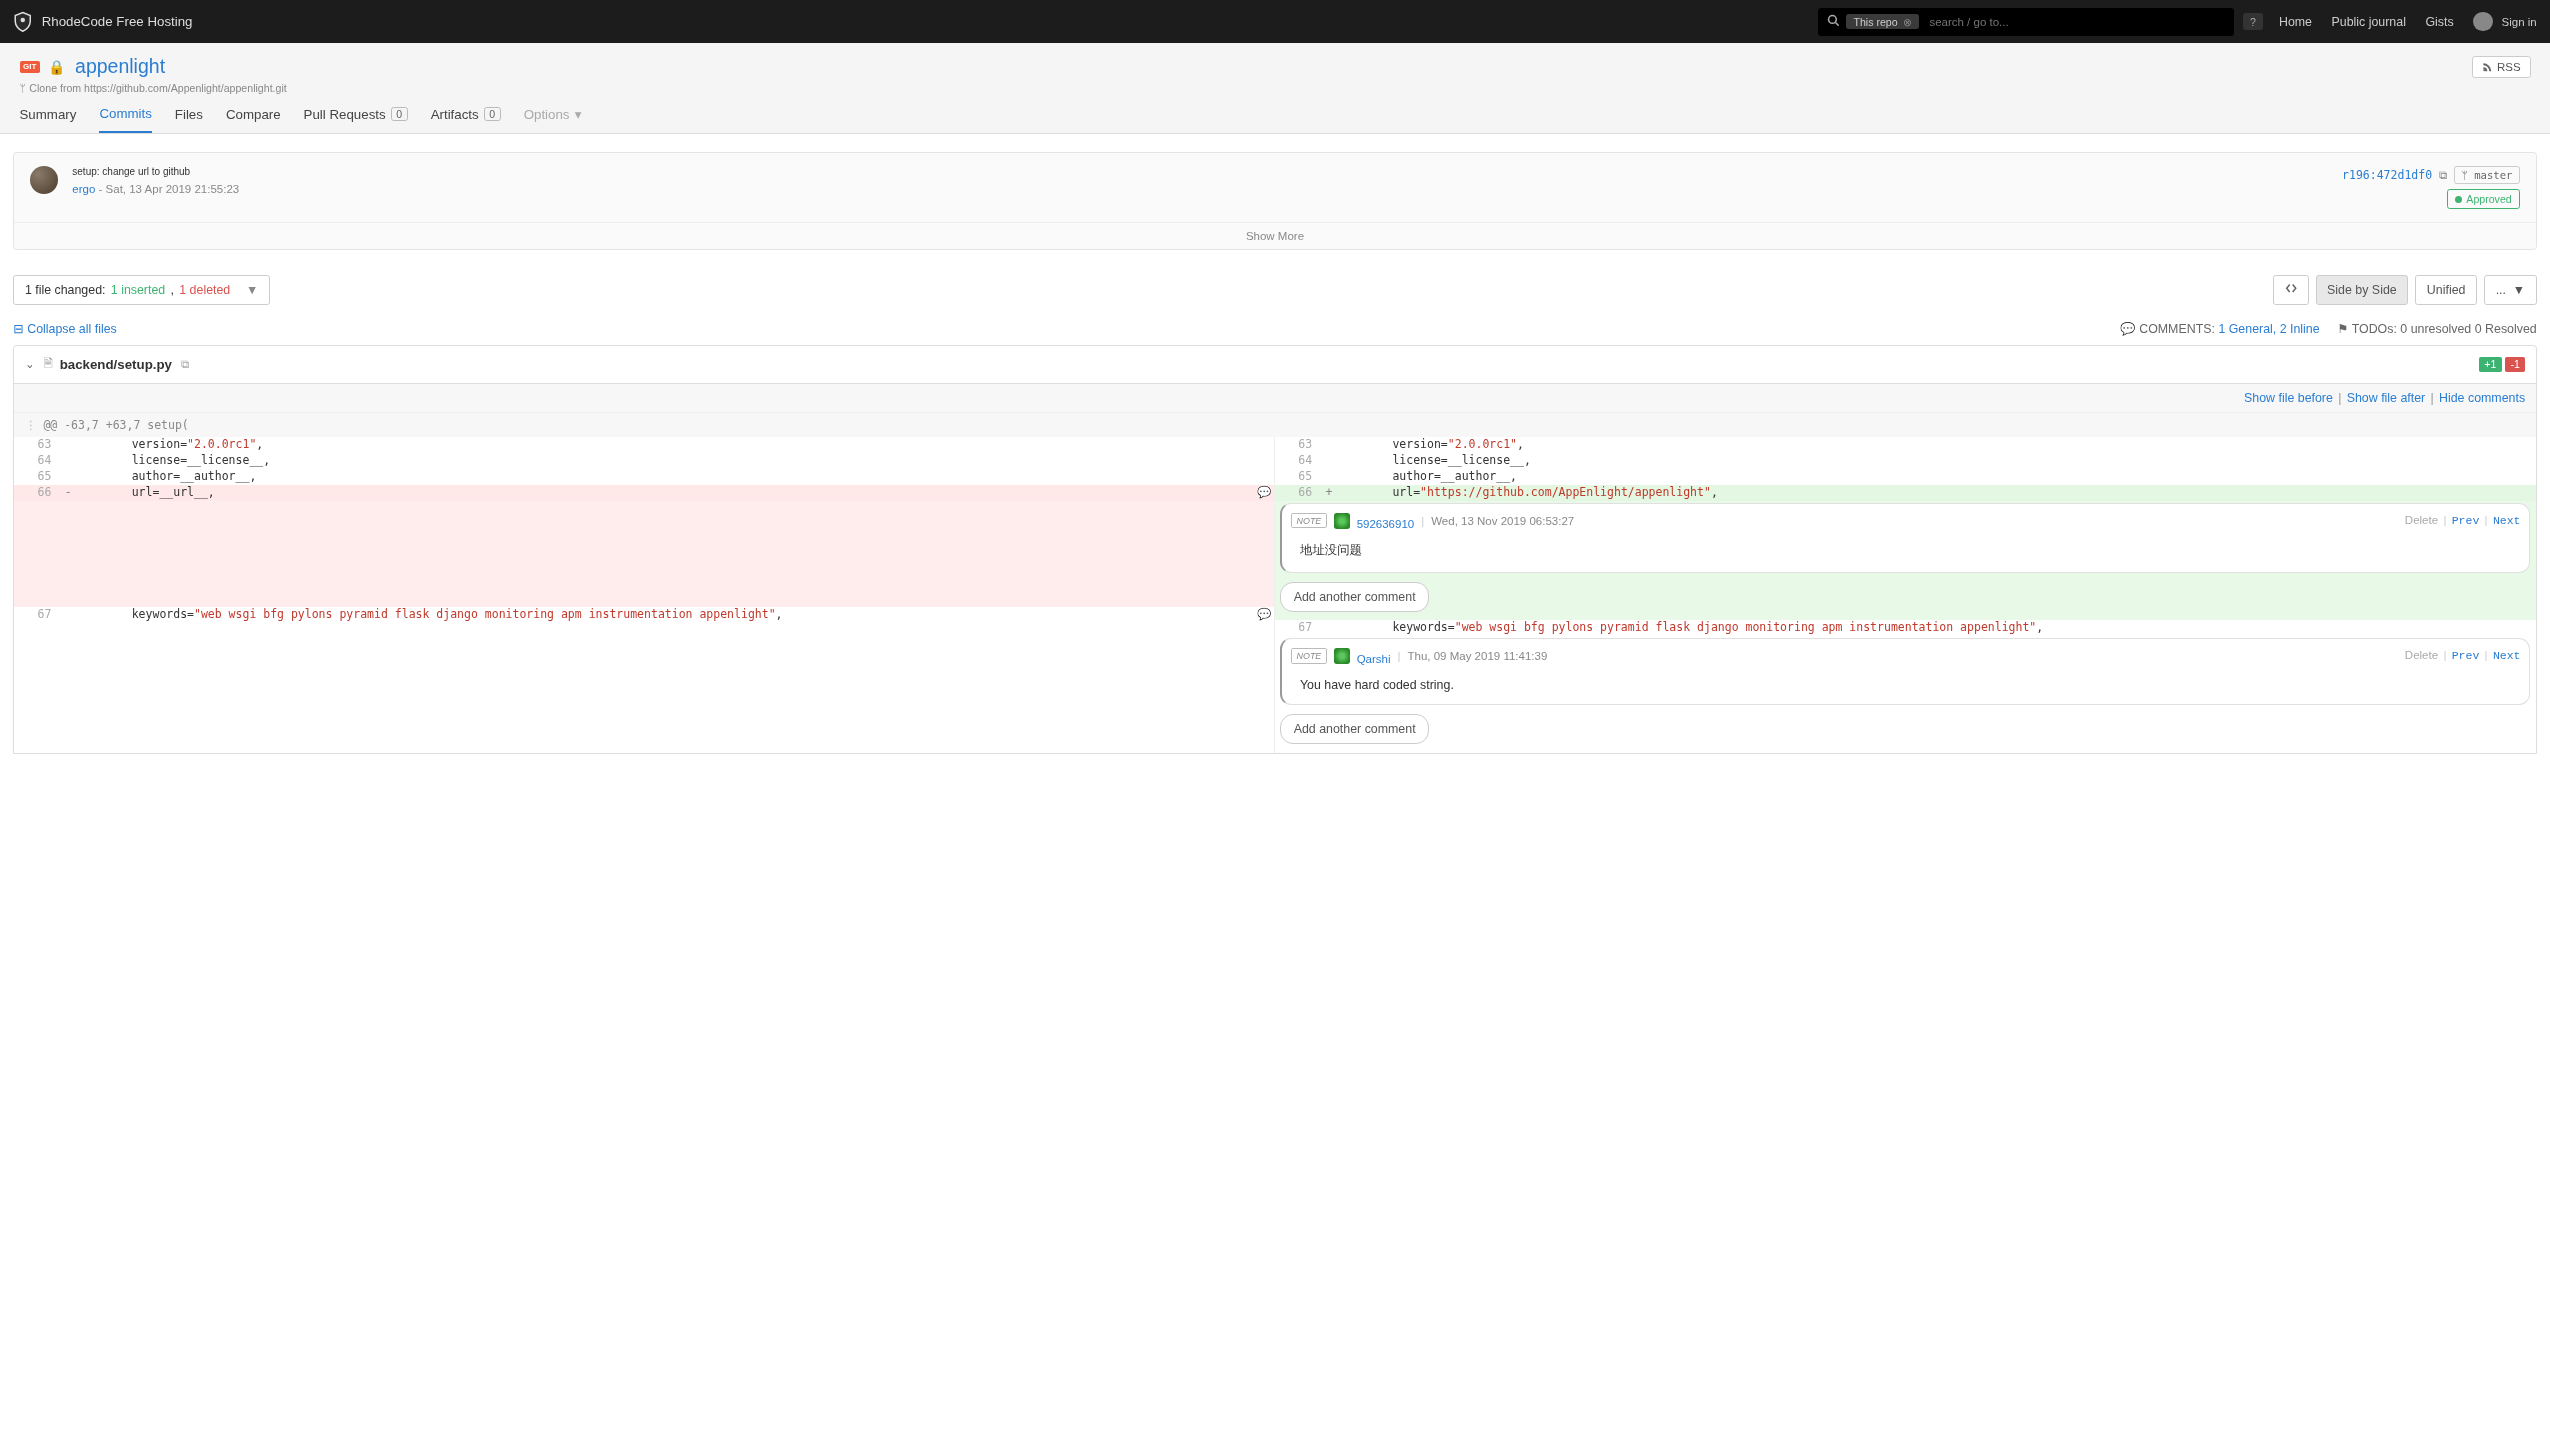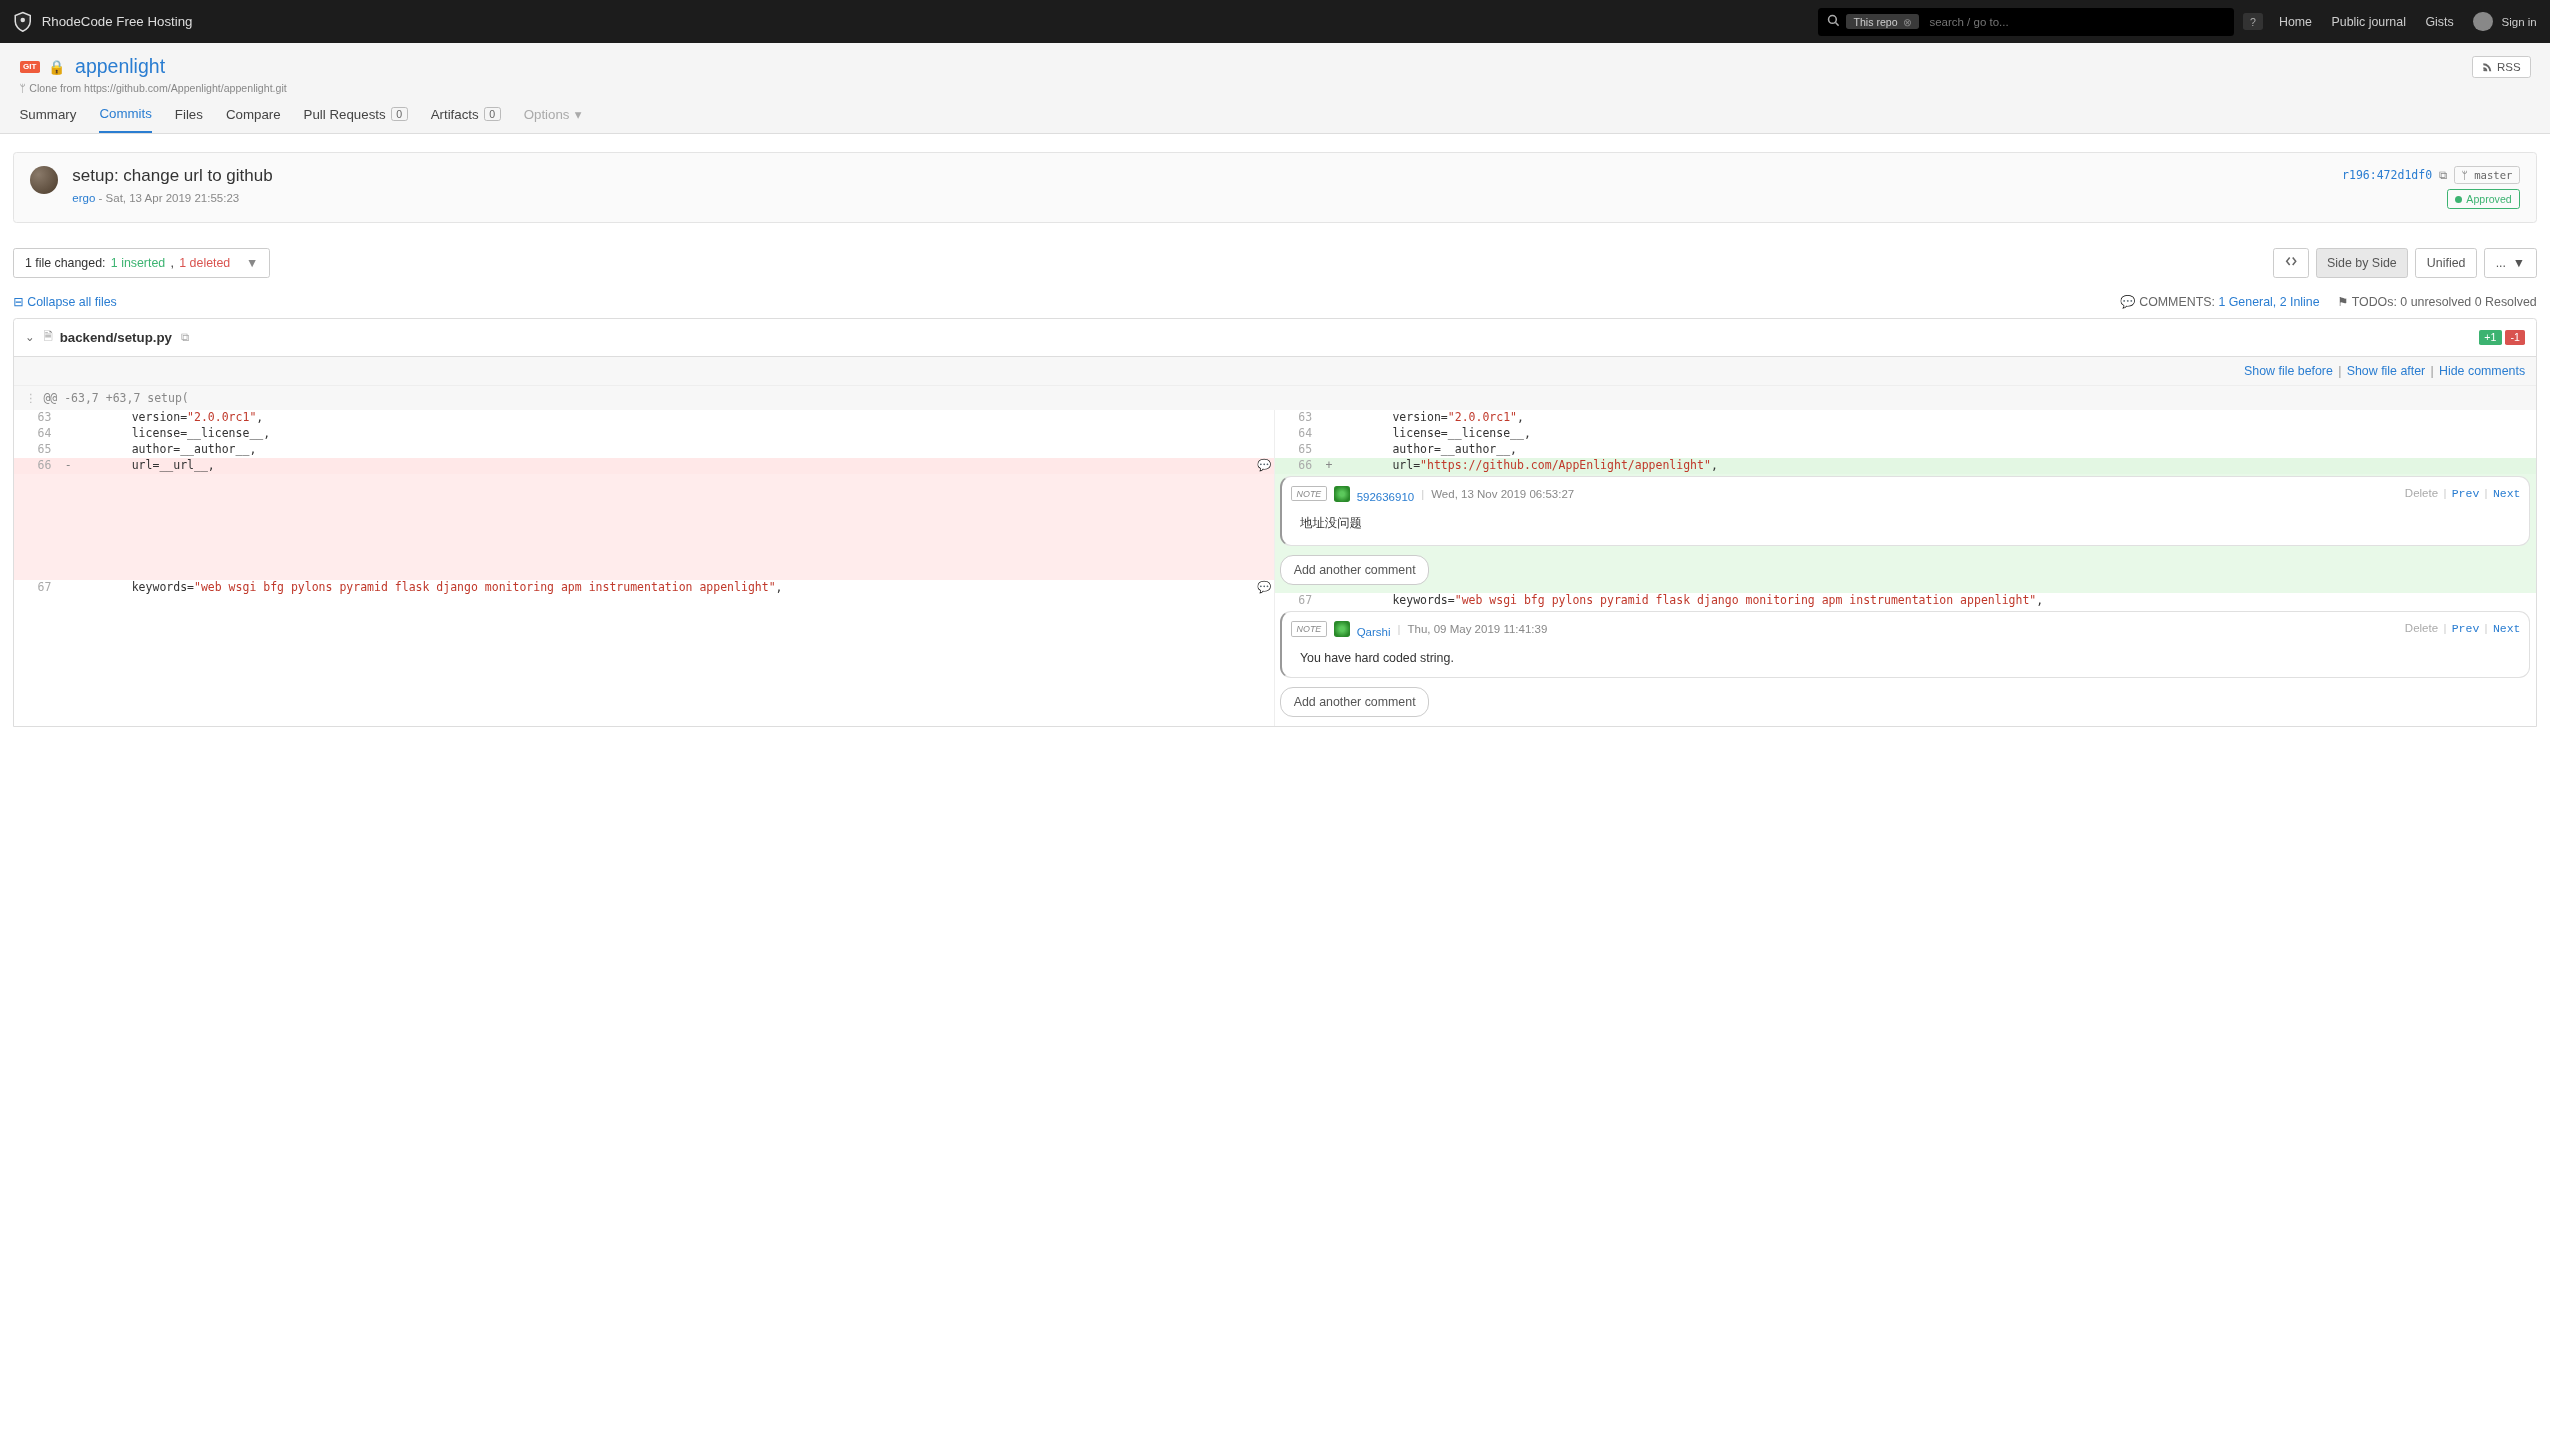--- a/index.html
+++ b/index.html
@@ -34,21 +34,21 @@
 .repo-tabs .tab.active { color: #2a7dd1; border-bottom: 2.7px solid #2a7dd1; }
 .repo-tabs .tab .count { border: 0.9px solid #bbb; border-radius: 2.7px; padding: 0 4.4px; font-size: 10.6px; color: #666; }
 .repo-tabs .tab.muted { color: #aaa; }
 
 
 .main { padding: 17.7px 13.3px; }
 .commit-panel { border: 0.9px solid #e4e4e4; border-radius: 3.5px; background: #fafafa; }
 .commit-head { display: flex; padding: 13.3px 16px; }
 .commit-avatar { width: 28px; height: 28px; border-radius: 50%; background: radial-gradient(circle at 30% 30%, #8a7a6a, #4a3a2a); margin-right: 14px; flex-shrink: 0; }
 .commit-info { flex: 1; }
-.commit-title { font-size: 17px; color: #333; }
+.commit-title { font-size: 10px; color: #333; }
 .commit-meta { margin-top: 5.3px; font-size: 11.5px; }
 .commit-meta .author { color: #2a7dd1; }
 .commit-meta .sep, .commit-meta .date { color: #888; }
 .commit-right { text-align: right; display: flex; flex-direction: column; align-items: flex-end; gap: 5.3px; }
 .commit-hash-row { display: flex; align-items: center; gap: 7px; }
 .commit-hash { color: #2a7dd1; font-family: ui-monospace, Menlo, monospace; font-size: 11.5px; }
 .copy-ico { color: #888; cursor: pointer; }
 .branch-pill { border: 0.9px solid #ccc; border-radius: 2.7px; padding: 1.8px 6.2px; font-size: 10.6px; color: #666; font-family: ui-monospace, Menlo, monospace; }
 .approved { border: 0.9px solid #3cb371; color: #3cb371; border-radius: 2.7px; padding: 2.7px 7px; font-size: 10.6px; display: flex; align-items: center; gap: 4.4px; }
 .approved .dot { width: 7px; height: 7px; border-radius: 50%; background: #3cb371; }
@@ -207,20 +207,21 @@
           <span class="branch-pill">
             <span>ᛘ </span><span>master</span>
           </span>
         </div>
         <div class="approved">
           <span class="dot"></span>
           <span>Approved</span>
         </div>
       </div>
     </div>
+    <div class="show-more">Show More</div>
   </div>
 
   <div class="diff-controls">
     <div class="file-changed">
       <span>1 file changed: </span>
       <span class="inserted">1 inserted</span>
         <span>, </span>
         <span class="deleted">1 deleted</span>
       <span class="caret-down">&nbsp;&nbsp;▼</span>
     </div>

